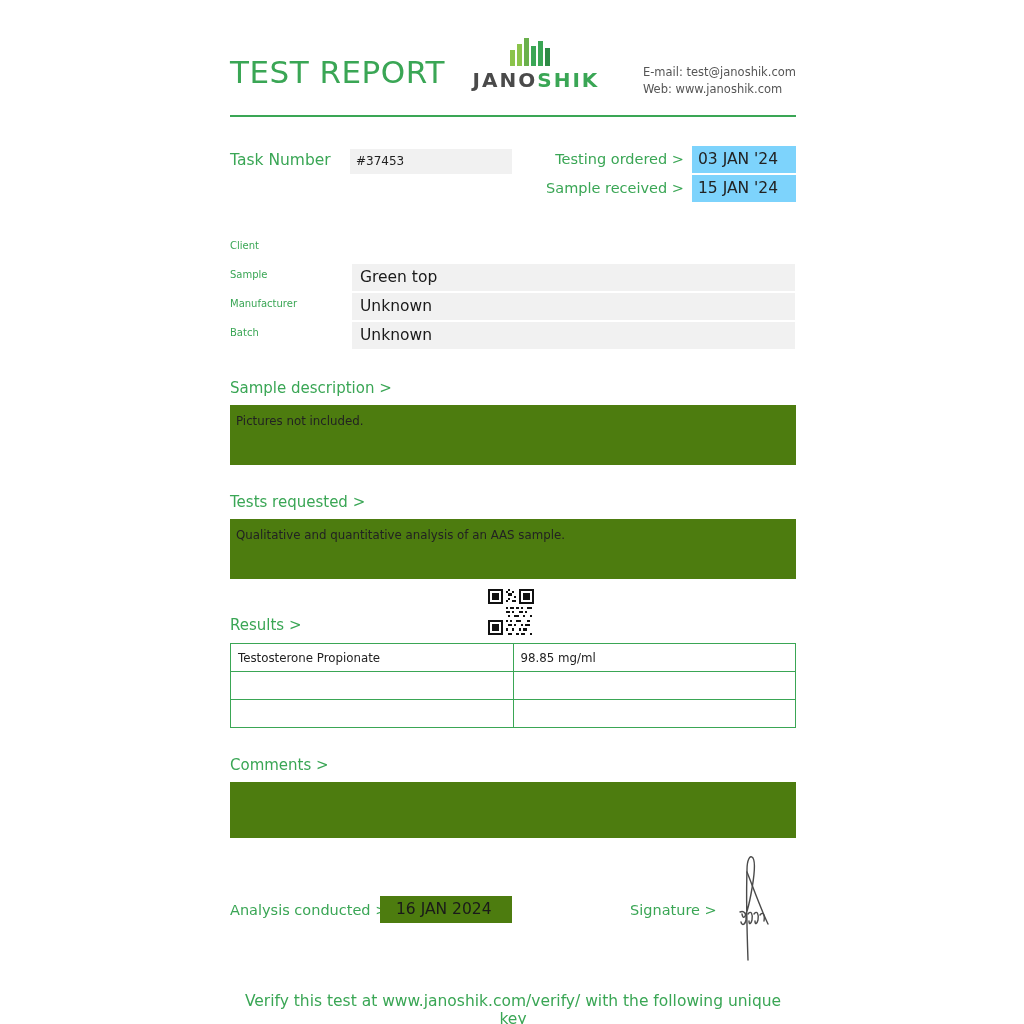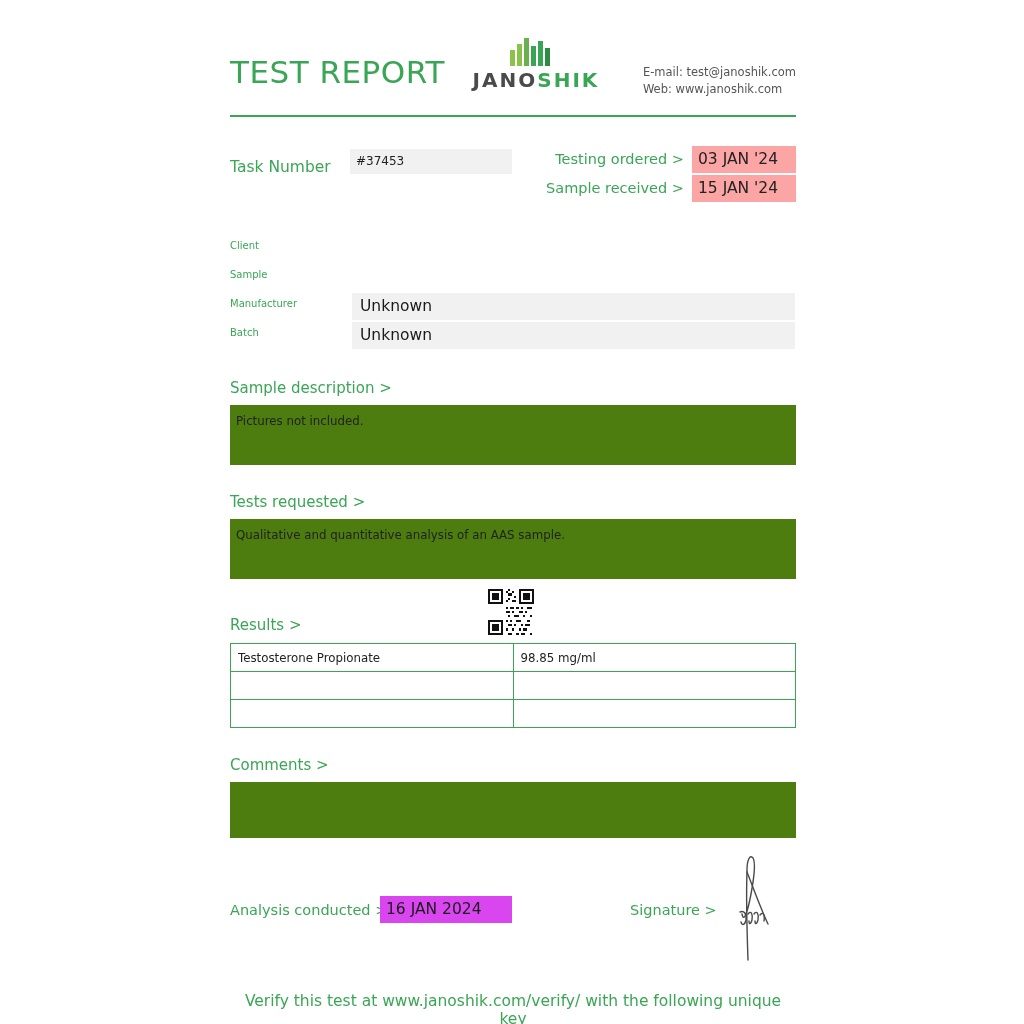--- a/index.html
+++ b/index.html
@@ -87,21 +87,21 @@
     margin-top: 30px;
     height: 56px;
   }
   .label-green {
     color: #3aa655;
     font-size: 15.5px;
   }
   .task-label {
     position: absolute;
     left: 0;
-    top: 12px;
+    top: 5px;
   }
   .task-value {
     position: absolute;
     left: 120px;
     top: 3px;
     width: 162px;
     background: #f1f1f1;
     font-size: 12px;
     color: #222;
     padding: 5px 20px 6px 6px;
@@ -123,21 +123,21 @@
     top: 5px;
     white-space: nowrap;
     font-size: 14.5px;
     color: #3aa655;
   }
   .date-line .dv {
     position: absolute;
     right: 0;
     top: 0;
     width: 104px;
-    background: #fca5a5;
+    background: #7dd3fc;
     font-size: 15.5px;
     color: #222;
     padding: 4px 14px 5px 6px;
     box-sizing: border-box;
   }
 
   
   .info {
     margin-top: 33px;
   }
@@ -225,23 +225,23 @@
     left: 0;
     top: 32px;
     color: #3aa655;
     font-size: 14.5px;
   }
   .analysis-value {
     position: absolute;
     left: 150px;
     top: 26px;
     width: 132px;
-    background: #d946ef;
+    background: #4d7c0f;
     font-size: 15.5px;
-    padding: 4px 6px 5px 6px;
+    padding: 4px 6px 5px 16px;
     box-sizing: border-box;
   }
   .sig-label {
     position: absolute;
     left: 400px;
     top: 32px;
     color: #3aa655;
     font-size: 14.5px;
   }
   .sig-img {
@@ -301,20 +301,21 @@
         </div>
       </div>
     </div>
 
     <div class="info">
       <div class="info-row">
         <span class="k">Client</span>
       </div>
       <div class="info-row">
         <span class="k">Sample</span>
+        <span class="v">Green top</span>
       </div>
       <div class="info-row">
         <span class="k">Manufacturer</span>
         <span class="v">Unknown</span>
       </div>
       <div class="info-row">
         <span class="k">Batch</span>
         <span class="v">Unknown</span>
       </div>
     </div>

